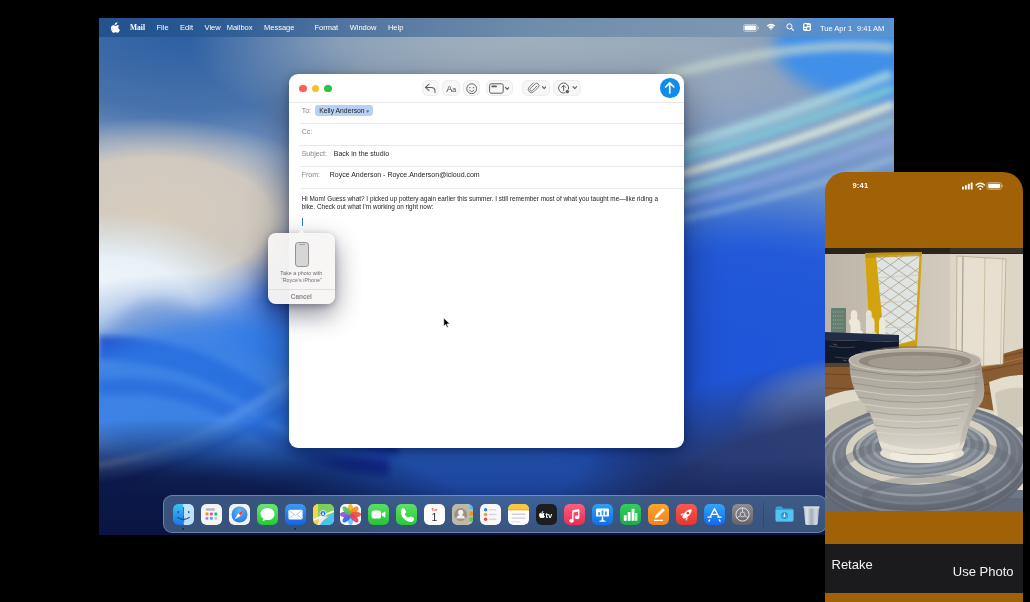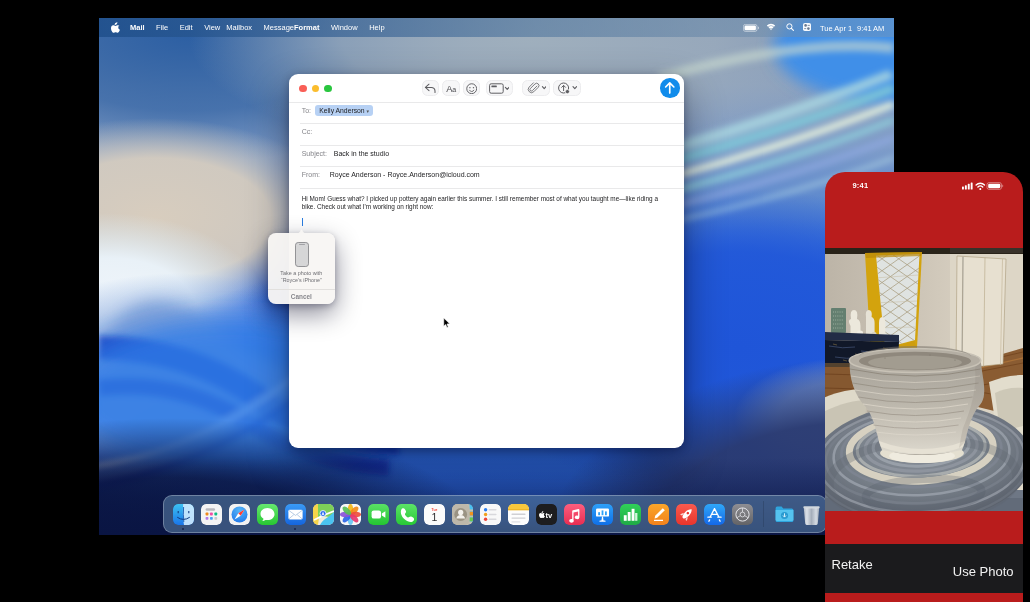--- a/index.html
+++ b/index.html
@@ -4,41 +4,41 @@
 <style>
 html,body{margin:0;padding:0;}
 body{width:1030px;height:602px;background:#000;position:relative;overflow:hidden;
      font-family:"Liberation Sans",sans-serif;}
 #desktop{position:absolute;left:99px;top:18px;width:795px;height:517px;overflow:hidden;}
 #wall{position:absolute;left:0;top:0;}
 
 #menubar{position:absolute;left:0;top:0;width:795px;height:19px;
   background:linear-gradient(90deg,rgba(30,78,138,.82),rgba(80,118,158,.6) 55%,rgba(125,152,178,.42));
   color:#fff;font-size:7.5px;display:flex;align-items:center;}
-#menubar .app{font-weight:bold;}
+#menubar .app{font-weight:bold;font-family:Liberation Serif, serif;}
 #menubar span{display:inline-block;}
 
 #mailwin{position:absolute;left:189.8px;top:55.5px;width:395.2px;height:374.3px;
   background:#fff;border-radius:9px;box-shadow:0 18px 40px rgba(0,0,20,.45), 0 2px 8px rgba(0,0,30,.3);}
 .tl{position:absolute;width:7.6px;height:7.6px;border-radius:50%;top:11px;}
 .row-label{position:absolute;color:#848489;font-size:7px;}
 .row-value{position:absolute;color:#1d1d1f;font-size:7px;}
 .divider{position:absolute;left:11px;right:0px;height:1px;background:#e9e9ea;}
 .tbtn{position:absolute;top:6.5px;height:16.4px;background:#f7f7f8;border:0.5px solid #ececee;
   border-radius:5.5px;display:flex;align-items:center;justify-content:center;box-sizing:border-box;}
 
 #popup{position:absolute;left:169px;top:215.2px;width:66.7px;height:70.5px;border-radius:8px;
   background:rgba(248,246,244,.96);box-shadow:0 10px 26px rgba(0,0,30,.45),0 2px 6px rgba(0,0,30,.25);}
 
 #dock{position:absolute;left:64.4px;top:476.9px;width:662px;height:36.6px;border-radius:9px;
   background:rgba(86,124,162,.60);border:0.5px solid rgba(255,255,255,.28);}
 .dk{position:absolute;top:8px;width:21px;height:21px;border-radius:5px;}
 
 #iphone{position:absolute;left:824.5px;top:171.8px;width:198px;height:431px;
-  background:#b91c1c;border-radius:20px 20px 0 0;color:#fff;}
+  background:#a16207;border-radius:20px 20px 0 0;color:#fff;}
 #photo{position:absolute;left:0;top:76.2px;width:198px;height:263px;}
 #actionbar{position:absolute;left:0px;top:372px;width:198px;height:49px;background:#1b1b1d;
   font-size:13px;color:#f2f2f2;}
 </style>
 </head>
 <body>
 <div id="desktop">
   <svg id="wall" width="795" height="517" viewBox="0 0 795 517">
     <defs>
       <linearGradient id="base" x1="0" y1="0" x2="0" y2="1">
@@ -159,21 +159,21 @@
   <div id="menubar">
     <svg style="margin-left:12px;" width="9" height="11" viewBox="0 0 9 11">
         <path d="M6.4 0.2 c0.1 0.8 -0.3 1.5 -0.8 2 -0.5 0.5 -1.2 0.9 -1.9 0.8 -0.1 -0.7 0.3 -1.5 0.8 -1.9 C5 0.5 5.8 0.2 6.4 0.2 Z M7 3.2 c-1.1 0 -1.6 0.7 -2.4 0.7 -0.8 0 -1.5 -0.7 -2.4 -0.7 C1 3.2 0 4.3 0 6.2 c0 2.1 1.5 4.6 2.7 4.6 0.7 0 1 -0.5 1.9 -0.5 0.9 0 1.2 0.5 1.9 0.5 1 0 2.1 -1.9 2.4 -3 -1.2 -0.5 -1.6 -1.3 -1.6 -2.2 0 -0.9 0.5 -1.6 1.2 -2 C8.1 3.6 7.5 3.2 7 3.2 Z" fill="#fff"></path>
       </svg>
     <span class="app" style="margin-left:10px;">Mail</span>
     <span style="margin-left:11.5px;">File</span>
     <span style="margin-left:11.5px;">Edit</span>
     <span style="margin-left:11.5px;text-align:center;">View</span>
     <span style="margin-left:6px;">Mailbox</span>
     <span style="margin-left:11.5px;">Message</span>
-    <span style="margin-left:0;font-weight:bold;">Format</span>
+    <span style="margin-left:20px;">Format</span>
     <span style="margin-left:11.5px;">Window</span>
     <span style="margin-left:11.5px;">Help</span>
     <svg style="position:absolute;left:644px;top:5.8px;" width="17" height="8" viewBox="0 0 17 8">
         <rect x="0.4" y="0.4" width="13.6" height="7" rx="2" fill="none" stroke="#fff" stroke-opacity="0.6" stroke-width="0.8"></rect>
         <rect x="1.5" y="1.5" width="11.4" height="4.8" rx="1.2" fill="#fff"></rect>
         <path d="M15 2.6 v2.8 a1.5 1.5 0 0 0 0 -2.8" fill="#fff" fill-opacity="0.6"></path>
       </svg>
     <svg style="position:absolute;left:667px;top:5.2px;" width="10" height="8" viewBox="0 0 10 8">
         <path d="M9.2 2.4 a6.4 6.4 0 0 0 -8.4 0 l1.2 1.3 a4.6 4.6 0 0 1 6 0 Z M7.6 4.1 a4.3 4.3 0 0 0 -5.2 0 l1.2 1.3 a2.4 2.4 0 0 1 2.8 0 Z M6 5.8 a2 2 0 0 0 -2 0 L5 7.2 Z" fill="#fff"></path>
       </svg>

